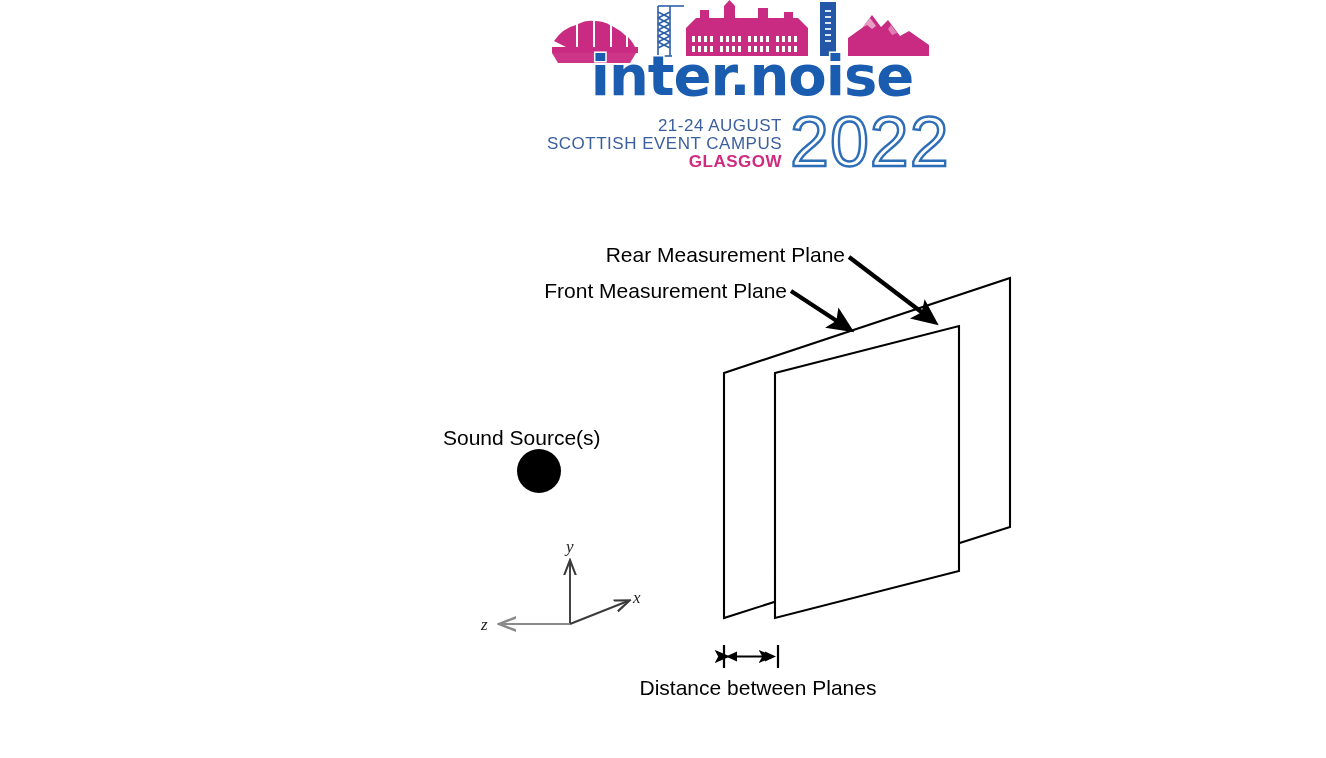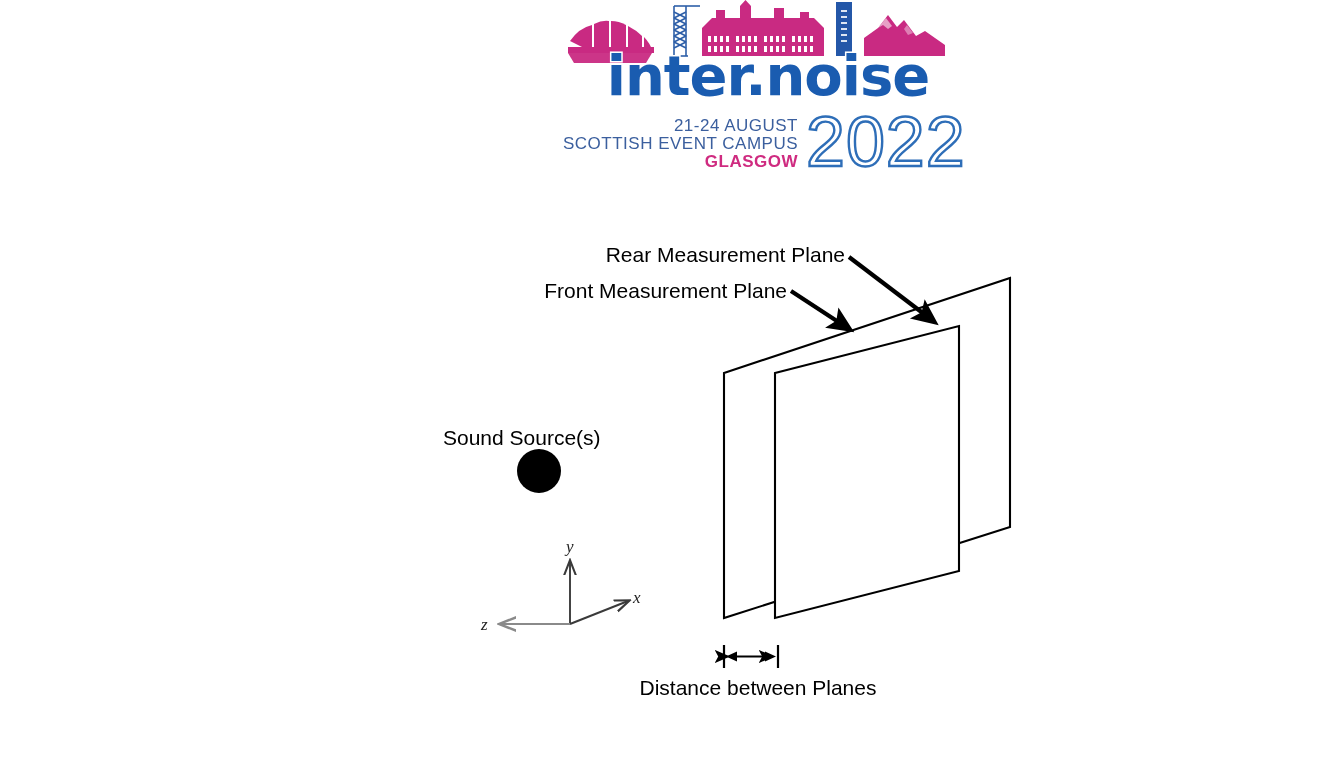--- a/index.html
+++ b/index.html
@@ -13,21 +13,21 @@
     height: 758px;
     position: relative;
     overflow: hidden;
     font-family: "Liberation Sans", sans-serif;
     color: #000000;
   }
 
   
   #logo-banner {
     position: absolute;
-    left: 488px;
+    left: 472px;
     top: 0px;
     width: 560px;
     height: 180px;
   }
   #logo-banner svg { display: block; }
 
   
   #diagram {
     position: absolute;
     left: 0px;

